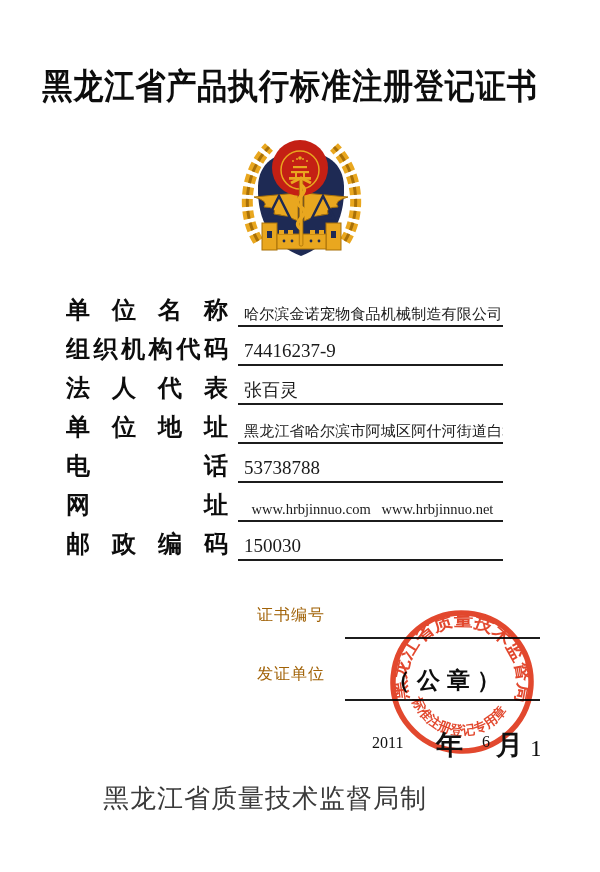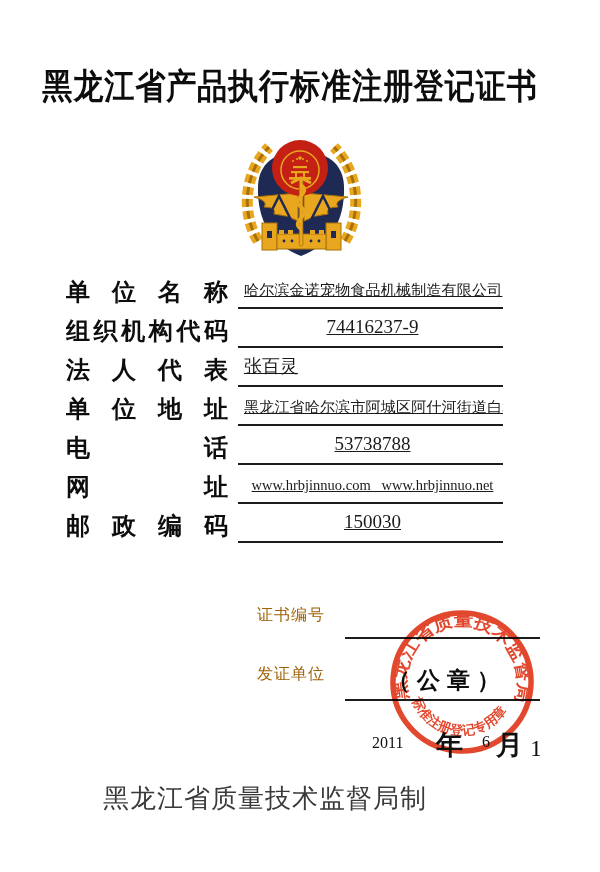--- a/index.html
+++ b/index.html
@@ -28,21 +28,21 @@
     letter-spacing: 1px;
   }
   .emblem {
     position: absolute;
     left: 234px;
     top: 135px;
   }
   .form {
     position: absolute;
     left: 66px;
-    top: 270px;
+    top: 288px;
     width: 437px;
   }
   .form-row {
     display: flex;
     align-items: flex-end;
     height: 39px;
   }
   .form-label {
     display: block;
     width: 162px;
@@ -53,30 +53,29 @@
     text-align: justify;
     text-align-last: justify;
     padding-bottom: 1px;
     white-space: nowrap;
     overflow: hidden;
   }
   .form-value {
     flex: 1;
     margin-left: 10px;
     border-bottom: 2px solid #1c1c1c;
-    padding: 0 2px 8px 6px;
+    padding: 0 2px 2px 6px;
     white-space: pre;
     overflow: hidden;
     font-size: 18px;
     color: #1a1a1a;
     line-height: 1.15;
-    text-decoration: underline;
   }
   .v-cjk { font-size: 15px; letter-spacing: 0.2px; }
-  .v-num { font-size: 19px; text-align: center; }
+  .v-num { font-size: 19px; }
   .v-url { font-size: 14.5px; text-align: center; }
   .cert-label {
     position: absolute;
     font-size: 16px;
     font-weight: normal;
     letter-spacing: 1px;
     color: #a16207;
     white-space: nowrap;
     z-index: 2;
   }

